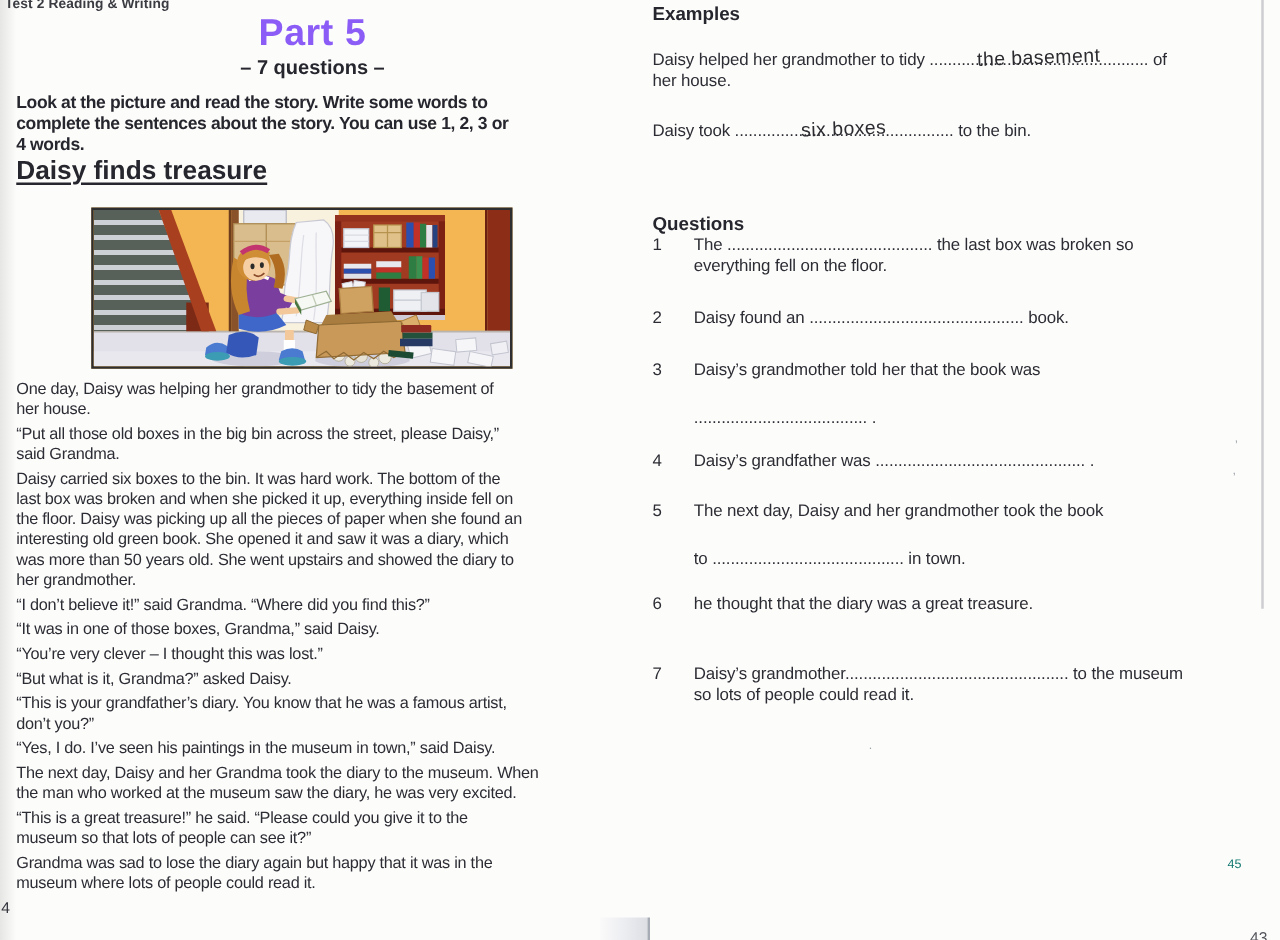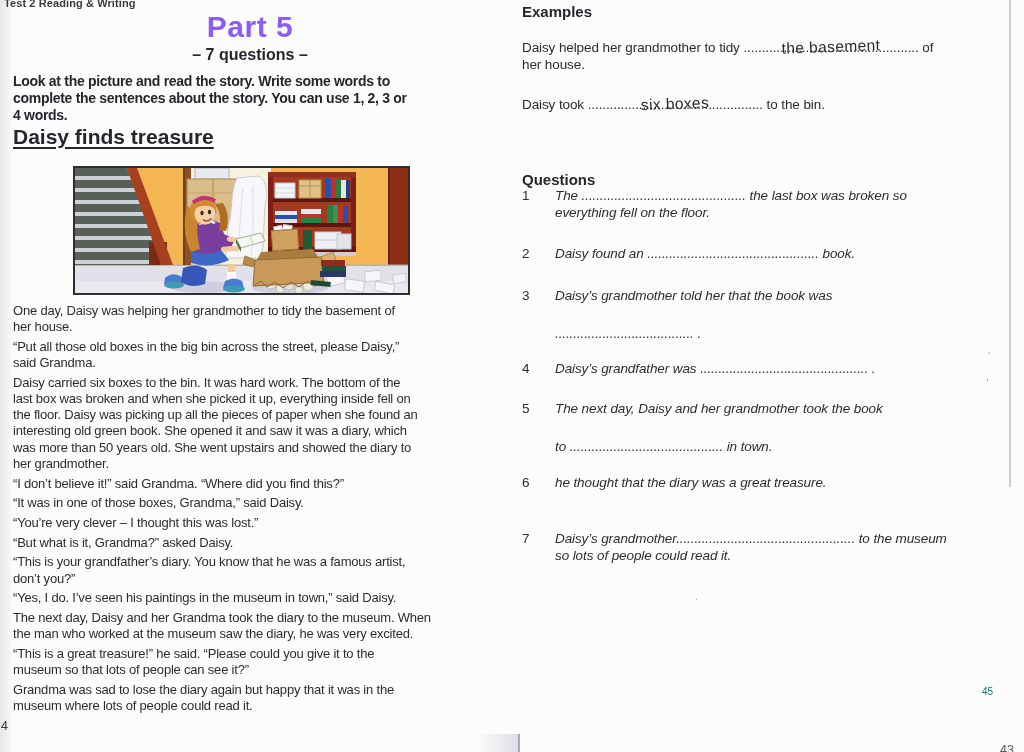--- a/index.html
+++ b/index.html
@@ -44,21 +44,21 @@
   .ex-head{top:3px;text-align:right;}
   .q-head{top:144px;margin-top:27px;}
   .ex{position:absolute;left:0;width:100%;font-size:13.5px;line-height:17px;letter-spacing:-.1px;}
   .ex1{top:39px}.ex2{top:96px}
   .dots-wrap{position:relative;display:inline-block;}
   .hand{position:absolute;left:50%;bottom:1px;transform:translateX(-50%) rotate(-2deg);
     font-size:15.5px;letter-spacing:.4px;color:#2b2b30;white-space:nowrap;}
   .q{position:absolute;left:0;width:100%;display:flex;
     font-size:13.5px;line-height:17px;letter-spacing:-.1px;}
   .qnum{width:33px;flex:none;}
-  .qbody{flex:1;font-style:italic;}
+  .qbody{flex:1;}
   .gap{margin-top:21px;}
   .q1{top:187px}.q2{top:245px}.q3{top:287px}.q4{top:360px}
   .q5{top:400px}.q6{top:474px}.q7{top:530px}
 
   .pagenum-left{position:absolute;left:1px;top:719px;font-size:12.5px;color:#34353c;}
   .pagenum-right{position:absolute;left:982px;top:686px;font-size:10px;color:#0f766e;}
   .pagenum-under{position:absolute;left:1000px;top:743px;font-size:12.5px;color:#55575e;}
 </style>
 </head>
 <body>

